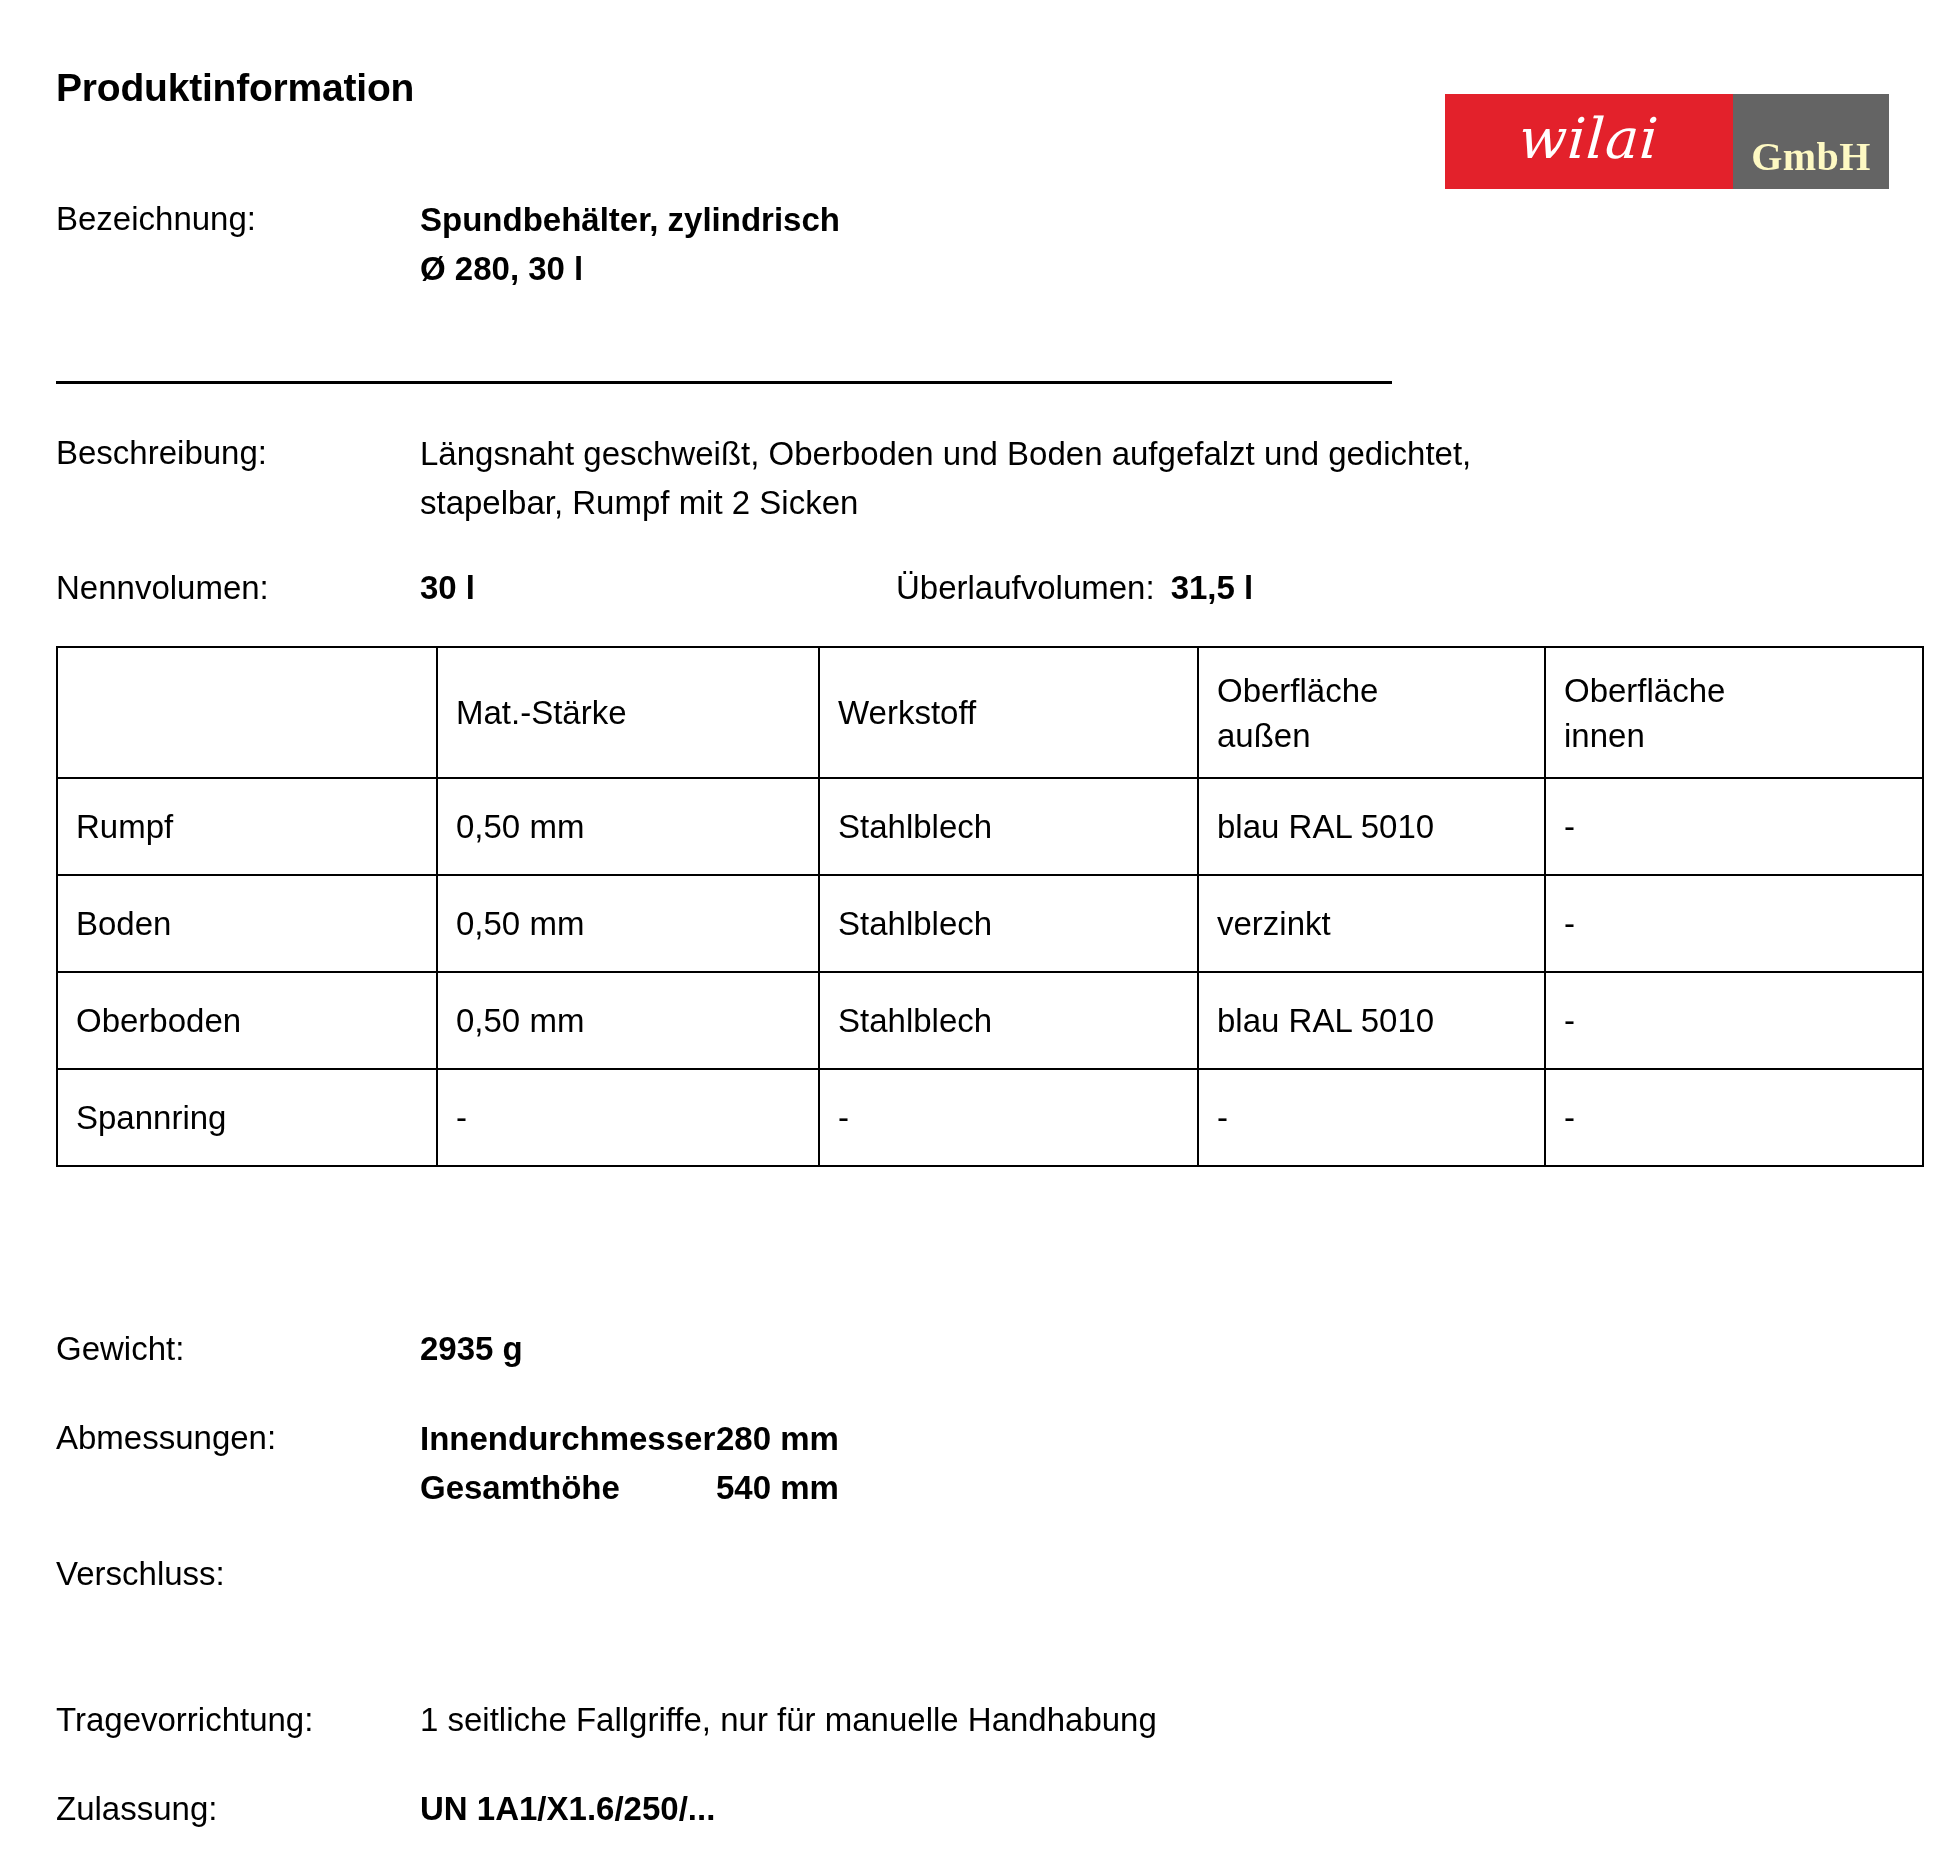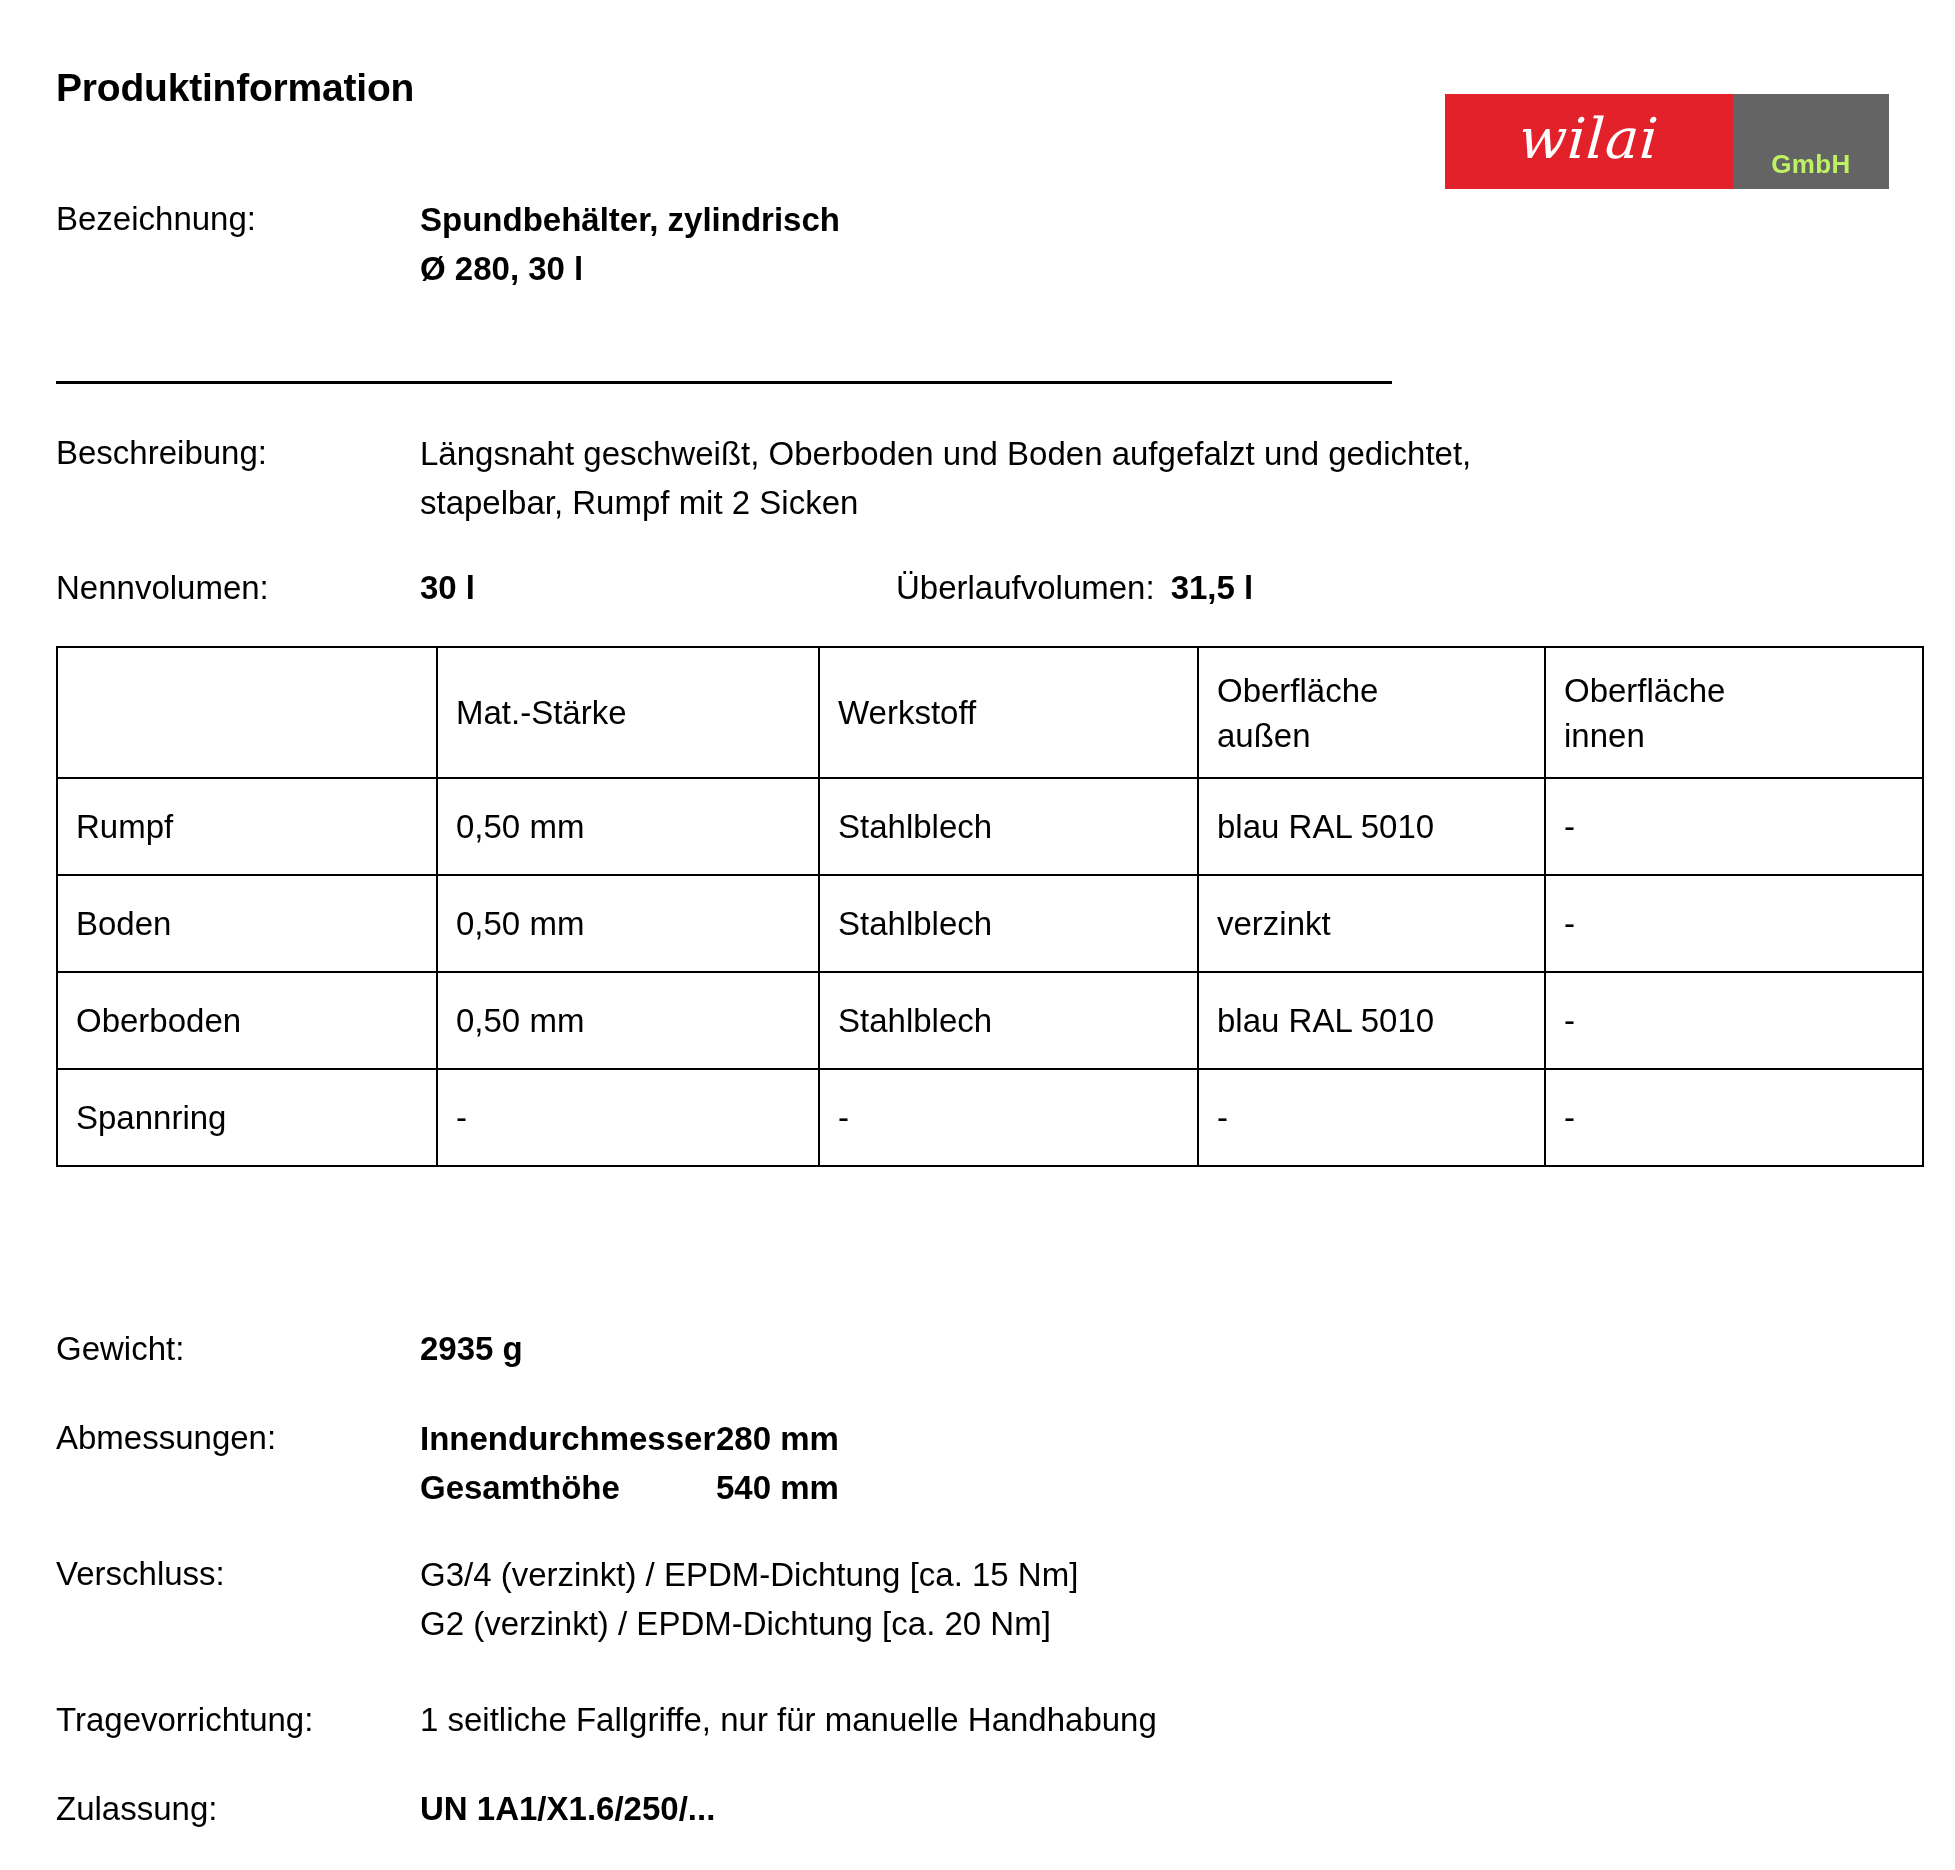--- a/index.html
+++ b/index.html
@@ -61,24 +61,25 @@
   }
   .logo-gray {
     background: #646464;
     flex: 1;
     display: flex;
     align-items: flex-end;
     justify-content: center;
     padding-bottom: 9px;
   }
   .logo-gmbh {
-    color: #bef264;
-    font-size: 26px;
+    color: #fef9c3;
+    font-size: 40px;
     font-weight: bold;
     letter-spacing: 0.4px;
+    font-family: Liberation Serif, serif;
   }
 
   
   .row {
     position: absolute;
     left: 56px;
     display: block;
     white-space: nowrap;
   }
   .label {
@@ -270,24 +271,21 @@
   </div>
 
   <div class="row" id="abmessungen">
     <span class="label label-w">Abmessungen:</span><span class="multi">
       <div class="dim-line"><span class="dim-name">Innendurchmesser</span><span>280 mm</span></div>
       <div class="dim-line"><span class="dim-name">Gesamthöhe</span><span>540 mm</span></div>
     </span>
   </div>
 
   <div class="row" id="verschluss">
-    <span class="label label-w">Verschluss:</span><span class="multi">
-      <div>G3/4 (verzinkt) / EPDM-Dichtung [ca. 15 Nm]</div>
-      <div>G2 (verzinkt) / EPDM-Dichtung [ca. 20 Nm]</div>
-    </span>
+    <span class="label label-w">Verschluss:</span>
   </div>
 
   <div class="row" id="trage">
     <span class="label label-trage">Tragevorrichtung:</span><span class="value">1 seitliche Fallgriffe, nur für manuelle Handhabung</span>
   </div>
 
   <div class="row" id="zulassung">
     <span class="label label-w">Zulassung:</span><span class="value bold">UN 1A1/X1.6/250/...</span>
   </div>
 

